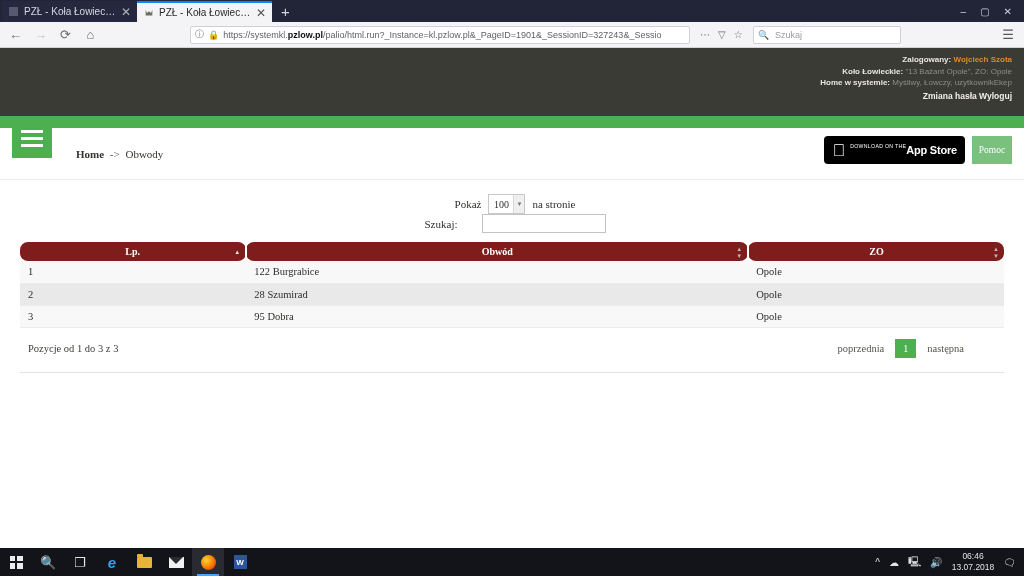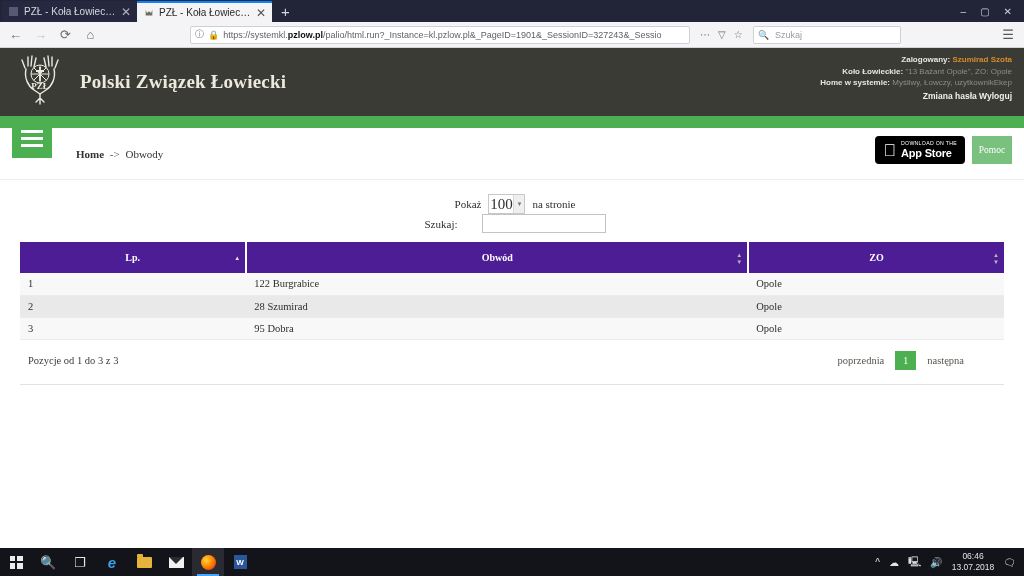--- a/index.html
+++ b/index.html
@@ -103,21 +103,21 @@
   .crumb .sep { margin: 0 3px; color: #55554f; }
   .badges {
     position: absolute; right: 12px; top: 8px; display: flex;
     align-items: center; gap: 7px;
   }
   .store-badge {
     height: 28px; background: #000; border-radius: 4px; color: #fff;
     display: flex; align-items: center; gap: 5px; padding: 0 8px;
   }
   .sb-glyph { font-size: 17px; line-height: 1; }
-  .sb-txt { display: flex; flex-direction: column; justify-content: center; line-height: 1; }
+  .sb-txt { display: flex; flex-direction: row; justify-content: center; line-height: 1; }
   .sb-small { font-size: 5.2px; letter-spacing: .3px; text-transform: uppercase; }
   .sb-big { font-size: 11px; font-weight: bold; letter-spacing: -.2px; margin-top: 1px; }
   .pomoc-btn {
     height: 28px; min-width: 40px; background: #7ac07e; color: #fff;
     display: flex; align-items: center; justify-content: center;
     font-size: 9.5px; padding: 0 3px; font-family: "Liberation Serif", serif;
   }
 
   
   .content { padding: 14px 20px 0 20px; }
@@ -127,43 +127,44 @@
   }
   .show-ctl {
     display: flex; align-items: center; gap: 7px;
     font-family: "Liberation Serif", serif; font-size: 11px; color: #2e2e2b;
   }
   .select-box {
     width: 37px; height: 20px; border: 1px solid #c8c8c8; background: #fff;
     display: flex; align-items: center; position: relative;
   }
   .select-val {
-    flex: 1 1 auto; text-align: center; font-size: 15px;
+    flex: 1 1 auto; text-align: center; font-size: 10px;
     font-family: "Liberation Serif", serif;
   }
   .select-arrow {
     width: 11px; height: 100%; background: #efefef; border-left: 1px solid #d8d8d8;
     display: flex; align-items: center; justify-content: center;
     font-size: 6px; color: #767676;
   }
   .search-ctl {
     display: flex; align-items: center; gap: 24px;
     font-family: "Liberation Serif", serif; font-size: 11px; color: #2e2e2b;
   }
   .search-input {
     width: 124px; height: 19px; border: 1px solid #c4c4c4; background: #fff;
     font-size: 10px; padding: 0 4px; font-family: "Liberation Serif", serif;
   }
 
   table.grid { width: 100%; border-collapse: collapse; table-layout: fixed; }
   table.grid th {
-    background: #4c1d95; color: #fff; height: 31px;
+    background: #7f1d1d; color: #fff; height: 19px;
     font-family: "Liberation Serif", serif; font-size: 10px; font-weight: bold;
     text-align: center; position: relative; border-right: 2px solid #fff;
     padding: 0 14px;
+    border-radius: 8px;
   }
   table.grid th:last-child { border-right: none; }
   .sort-ind {
     position: absolute; right: 5px; top: 50%; transform: translateY(-50%);
     display: flex; flex-direction: column; gap: 1px; line-height: 1;
   }
   .sort-ind i { font-size: 6px; font-style: normal; color: #e9e9e0; display: block; }
   .sort-ind i.off { color: #b9bab0; }
   table.grid td {
     height: 22px; font-family: "Liberation Serif", serif; font-size: 10.5px;
@@ -302,43 +303,24 @@
       <span>☆</span>
     </div>
     <div class="searchbar">
       <span>🔍</span>
       <span>Szukaj</span>
     </div>
     <span class="hamb-browser">☰</span>
   </div>
 
   <div class="site-header">
-    <div class="logo-wrap">
-      <span>
-        <svg width="52" height="56" viewBox="0 0 52 56">
-          <g stroke="#ece9dd" stroke-width="1.4" fill="none" stroke-linecap="round">
-            <path d="M14 14 L14 5 M17 14 L18 4 M20 15 L22 6 M11 16 L8 8"></path>
-            <path d="M38 14 L38 5 M35 14 L34 4 M32 15 L30 6 M41 16 L44 8"></path>
-            <path d="M12 17 C10 26, 14 34, 20 38 L26 42 L32 38 C38 34, 42 26, 40 17"></path>
-            <path d="M26 42 L26 52 M22 50 L26 46 L30 50"></path>
-          </g>
-          <g stroke="#ece9dd" stroke-width="1" fill="none">
-            <circle cx="26" cy="22" r="9"></circle>
-            <path d="M26 13 L26 31 M17 22 L35 22 M19.5 15.5 L32.5 28.5 M32.5 15.5 L19.5 28.5"></path>
-          </g>
-          <path d="M26 15 L26 29 M22 19 L30 19" stroke="#ece9dd" stroke-width="1.8" fill="none"></path>
-          <text x="26" y="37" font-size="9" font-weight="bold" fill="#ece9dd" text-anchor="middle" font-family="Liberation Serif, serif">PZŁ</text>
-        </svg>
-      </span>
-      <span class="brand-title">Polski Związek Łowiecki</span>
-    </div>
     <div class="hdr-right">
       <div>
         <span class="lbl">Zalogowany:</span>
-        <span class="accent">Szumirad Szota</span>
+        <span class="accent">Wojciech Szota</span>
       </div>
       <div>
         <span class="lbl">Koło Łowieckie:</span>
         <span class="muted">"13 Bażant Opole", ZO: Opole</span>
       </div>
       <div>
         <span class="lbl">Home w systemie:</span>
         <span class="muted">Myśliwy, Łowczy, uzytkownikEkep</span>
       </div>
       <div class="links">

